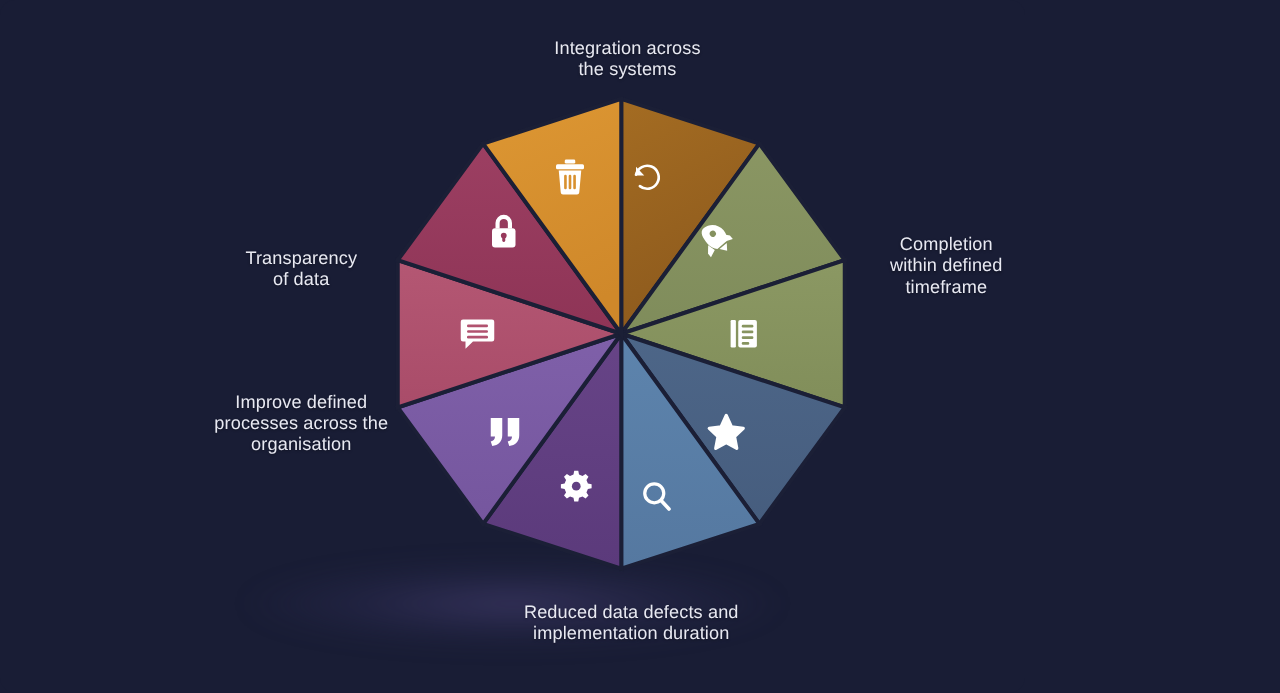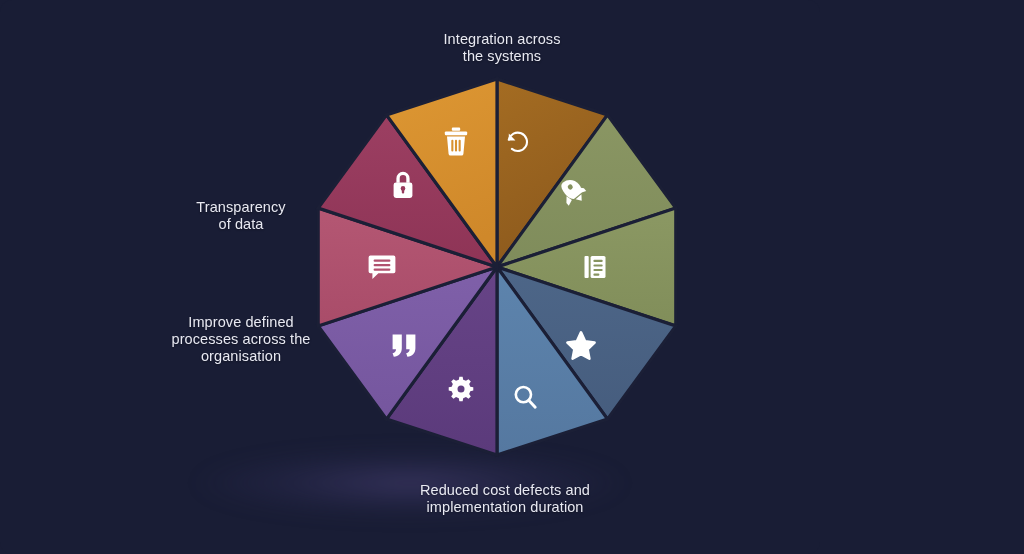--- a/index.html
+++ b/index.html
@@ -212,23 +212,26 @@
         <rect x="-1.05" y="-1.2" width="2.1" height="11.6" rx="1" fill="#d8912f"></rect>
         <rect x="2.6" y="-1.2" width="2.1" height="11.6" rx="1" fill="#d8912f"></rect>
       </g>
 
     </svg>
   </div>
 
   <div class="label center" id="label-integration">Integration across
 the systems</div>
 
-
-
-  <div class="label center" id="label-reduced">Reduced cost defects and
+  <div class="label right" id="label-completion">Completion
+within defined
+timeframe</div>
+
+
+  <div class="label center" id="label-reduced">Reduced data defects and
 implementation duration</div>
 
   <div class="label left" id="label-improve">Improve defined
 processes across the
 organisation</div>
 
   <div class="label left" id="label-transparency">Transparency
 of data</div>
 
 </div>

